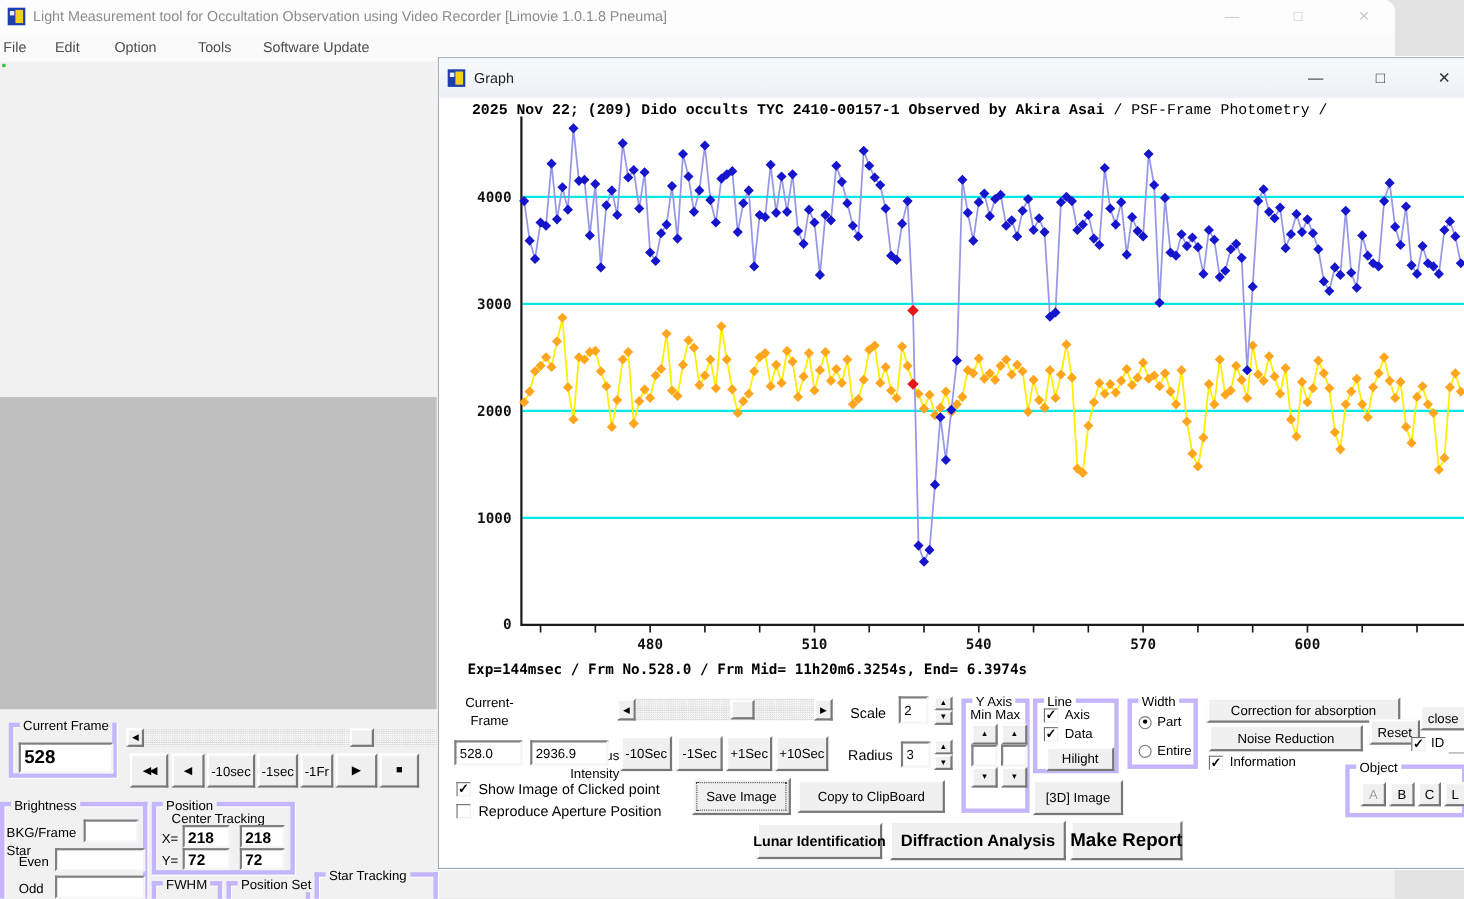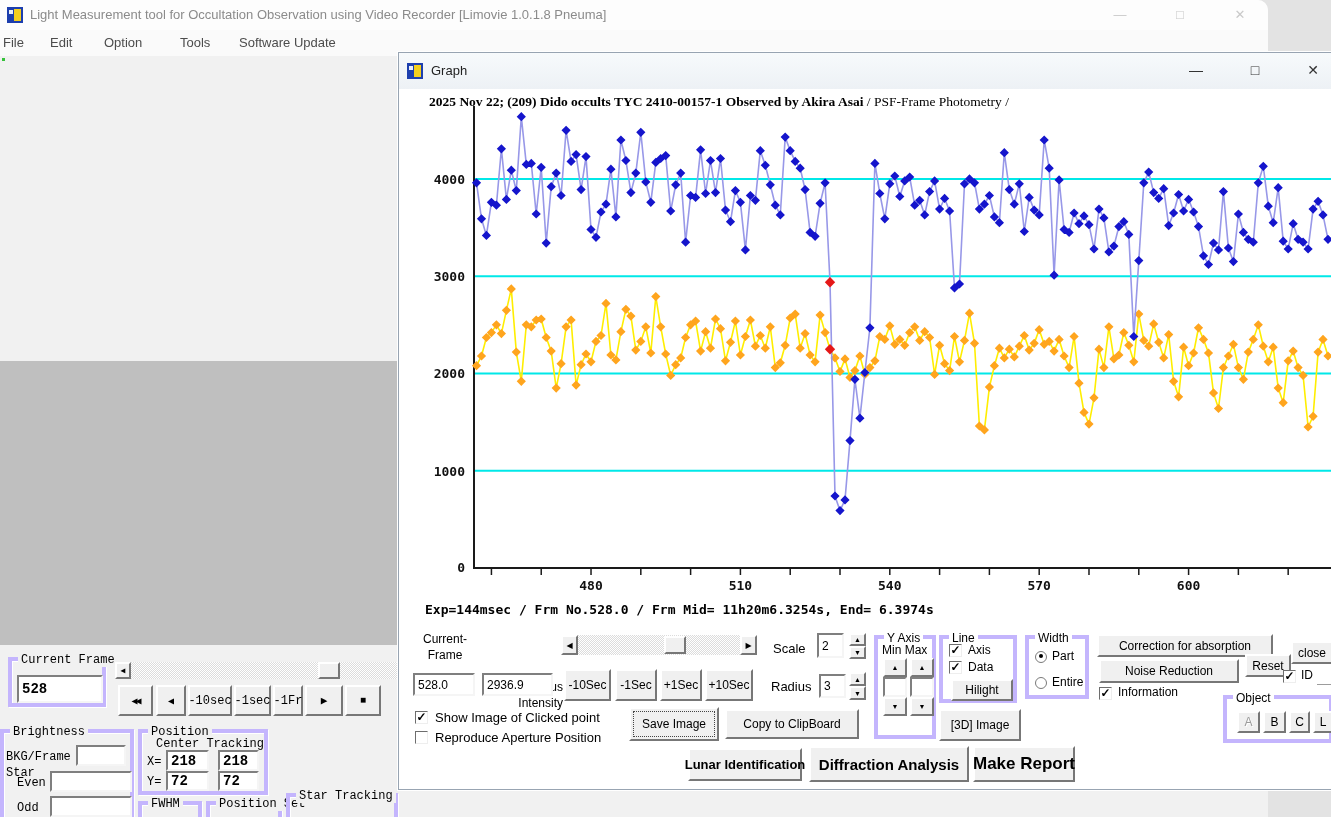--- a/index.html
+++ b/index.html
@@ -46,21 +46,21 @@
   .lbl{white-space:nowrap;}
   .dis-txt{color:#9b9b9b;text-shadow:1px 1px 0 #fff;}
   .sb-track{background:repeating-conic-gradient(#fff 0 25%,#dcdcdc 0 50%) 0 0/2px 2px;}
   .spin{font-size:7px;line-height:7px;}
   
   #graph-window{left:398px;top:52px;width:935px;height:738px;background:#fff;
                 border:1px solid #98a4b2;box-sizing:border-box;box-shadow:0 0 0 1px #fff;}
   #graph-titlebar{left:0;top:0;width:100%;height:36px;background:linear-gradient(#f7fafc,#edf1f5);}
   #graph-title{left:32px;top:10px;font-size:13px;color:#222;}
   .gwin-glyph{top:9px;font-size:14px;color:#333;width:22px;text-align:center;}
-  #chart-title{left:30px;top:41px;font-family:Liberation Serif, serif;font-size:13.5px;white-space:nowrap;text-align:center;}
+  #chart-title{left:30px;top:41px;font-family:Liberation Mono, monospace;font-size:13.5px;white-space:nowrap;text-align:center;}
   #chart-title b{font-weight:bold;}
   #chart-title span{font-weight:normal;}
   #info-line{left:26px;top:549px;font-family:"DejaVu Sans Mono",monospace;font-weight:600;font-size:13px;white-space:nowrap;}
   .gbtn-bold{font-weight:bold;font-size:13px;}
 </style>
 </head>
 <body>
 
 <div id="canvas">
 
@@ -76,25 +76,25 @@
       <span class="menu-item abs" style="left:3px;">File</span>
       <span class="menu-item abs" style="left:50px;">Edit</span>
       <span class="menu-item abs" style="left:104px;">Option</span>
       <span class="menu-item abs" style="left:180px;">Tools</span>
       <span class="menu-item abs" style="left:239px;">Software Update</span>
     </div>
 
     <div id="video-gray" class="abs"></div>
     <div id="green-dot" class="abs"></div>
 
-    <div class="abs" style="left:0;top:645px;width:398px;height:172px;background:#f1f1f1;font-family:Liberation Mono, monospace;">
+    <div class="abs" style="left:0;top:645px;width:398px;height:172px;background:#f1f1f1;">
 
       <div class="grp abs" style="left:8px;top:12px;width:98px;height:50px;">
         <span class="cap cap-gray">Current Frame</span>
-        <div class="sunken abs" style="left:5px;top:14px;width:86px;height:28px;font-weight:bold;font-size:14px;">528</div>
+        <div class="sunken abs" style="left:5px;top:14px;width:86px;height:28px;font-weight:bold;font-size:17px;">528</div>
       </div>
 
       <div class="abs" style="left:115px;top:17px;width:283px;height:17px;">
         <div class="btn3d abs" style="left:0;top:0;width:16px;height:17px;font-size:8px;">◀</div>
         <div class="sb-track abs" style="left:16px;top:0;width:267px;height:17px;"></div>
         <div class="btn3d abs" style="left:203px;top:0;width:22px;height:17px;"></div>
       </div>
 
       <div class="btn3d abs" style="left:118px;top:40px;width:35px;height:31px;font-size:10px;letter-spacing:-2px;">◀◀</div>
       <div class="btn3d abs" style="left:156px;top:40px;width:30px;height:31px;font-size:10px;">◀</div>

